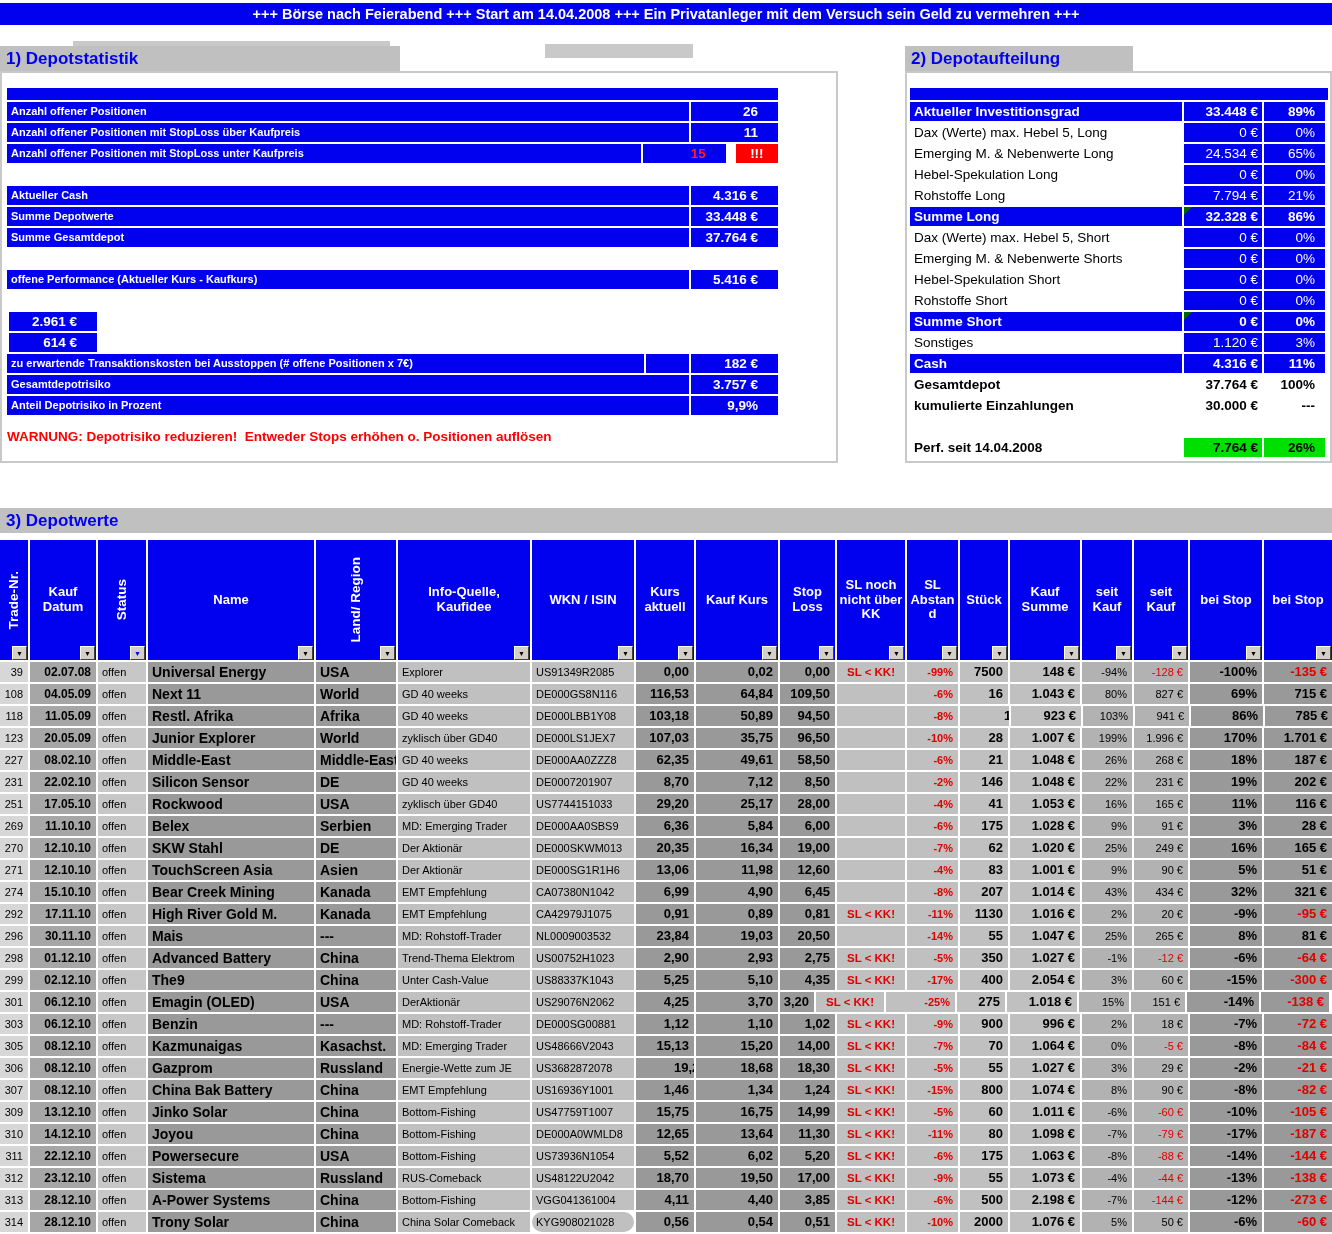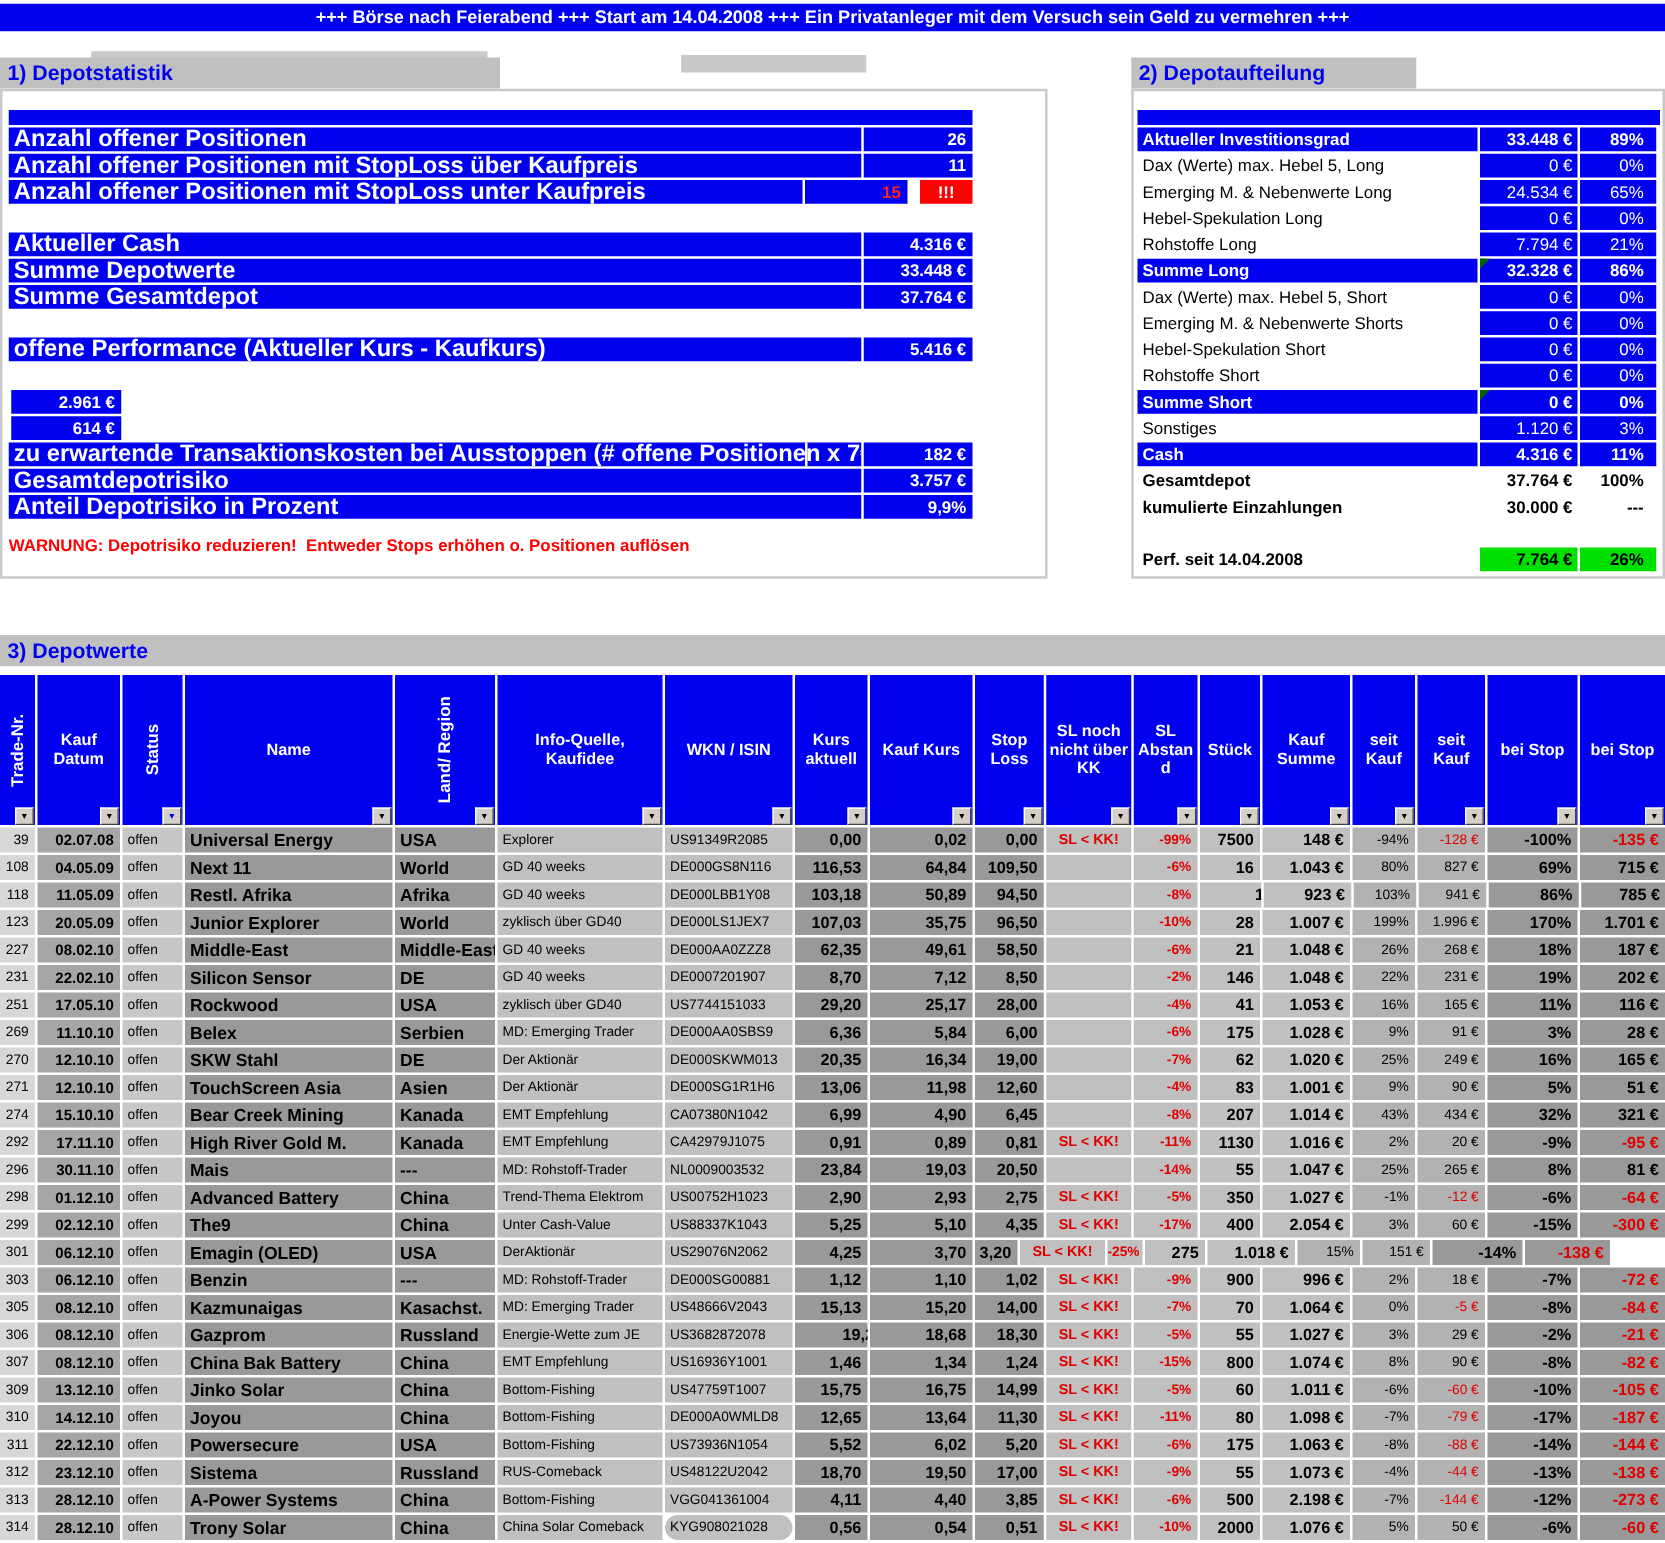--- a/index.html
+++ b/index.html
@@ -20,24 +20,24 @@
   #s1-shadow{left:545px;top:44px;width:148px;height:14px;}
   #s1-shadow2{left:73px;top:41px;width:317px;height:6px;}
 
   
   .panel{position:absolute;top:71px;border:2px solid #c9c9c9;box-sizing:border-box;background:#fff;padding-top:15px;}
   #s1-box{left:0;width:838px;height:392px;}
   #s2-box{left:905px;width:427px;height:392px;}
 
   
   .s1-row{position:relative;display:flex;height:19px;margin:0 0 2px 5px;width:771px;}
-  .s1-label{width:691px;background:#0101ef;color:#fff;font-weight:bold;font-size:19px;
+  .s1-label{width:691px;background:#0101ef;color:#fff;font-weight:bold;font-size:11px;
             line-height:19px;padding-left:4px;box-sizing:border-box;white-space:nowrap;overflow:hidden;}
   .s1-value{width:88px;margin-left:2px;background:#0101ef;color:#fff;font-weight:bold;font-size:13.5px;
-            line-height:19px;text-align:right;padding-right:5px;box-sizing:border-box;}
+            line-height:19px;text-align:right;padding-right:20px;box-sizing:border-box;}
   .s1-value.red{color:#ff2020;}
   .s1-row.split .s1-label::after{content:"";position:absolute;left:637px;top:0;width:2px;height:19px;background:#fff;}
   .s1-alert{width:46px;margin-left:10px;background:#ff0000;color:#fff;font-weight:bold;
             font-size:13.5px;line-height:19px;text-align:center;}
   .s1-blank{height:12px;margin:0 0 2px 5px;width:771px;background:#0101ef;}
   .s1-gap{height:19px;margin-bottom:2px;}
   #s1-warning{margin:14px 0 0 5px;color:#ff0000;font-weight:bold;font-size:13.5px;white-space:pre;}
 
   
   .s2-row{display:flex;height:19px;margin:0 2px 2px 3px;}
@@ -622,21 +622,21 @@
         <div class="td bg-date t-right f-date" style="width: 66px;">06.12.10</div>
         <div class="td bg-status t-left" style="width: 48px;">offen</div>
         <div class="td bg-dark t-left f-name" style="width: 166px;">Emagin (OLED)</div>
         <div class="td bg-dark t-left f-name" style="width: 80px;">USA</div>
         <div class="td bg-mid t-left" style="width: 132px;">DerAktionär</div>
         <div class="td bg-mid t-left" style="width: 102px;">US29076N2062</div>
         <div class="td bg-dark t-right f-num" style="width: 58px;">4,25</div>
         <div class="td bg-dark t-right f-num" style="width: 82px;">3,70</div>
         <div class="td bg-dark t-right f-num" style="width: 34px;">3,20</div>
         <div class="td bg-mid t-center f-slwarn red" style="width: 68px;">SL &lt; KK!</div>
-        <div class="td bg-mid t-right f-sl red" style="width: 28px;">-25%</div>
+        <div class="td bg-mid t-right f-sl red" style="width: 69px;">-25%</div>
         <div class="td bg-mid t-right f-num" style="width: 48px;">275</div>
         <div class="td bg-mid t-right f-num" style="width: 70px;">1.018 €</div>
         <div class="td bg-mid2 t-right" style="width: 50px;">15%</div>
         <div class="td bg-mid2 t-right" style="width: 54px;">151 €</div>
         <div class="td bg-dark t-right f-num" style="width: 72px;">-14%</div>
         <div class="td bg-dark t-right f-num red" style="width: 68px;">-138 €</div>
       </div>
       <div class="tr">
         <div class="td bg-light t-right" style="width: 28px;">303</div>
         <div class="td bg-date t-right f-date" style="width: 66px;">06.12.10</div>

